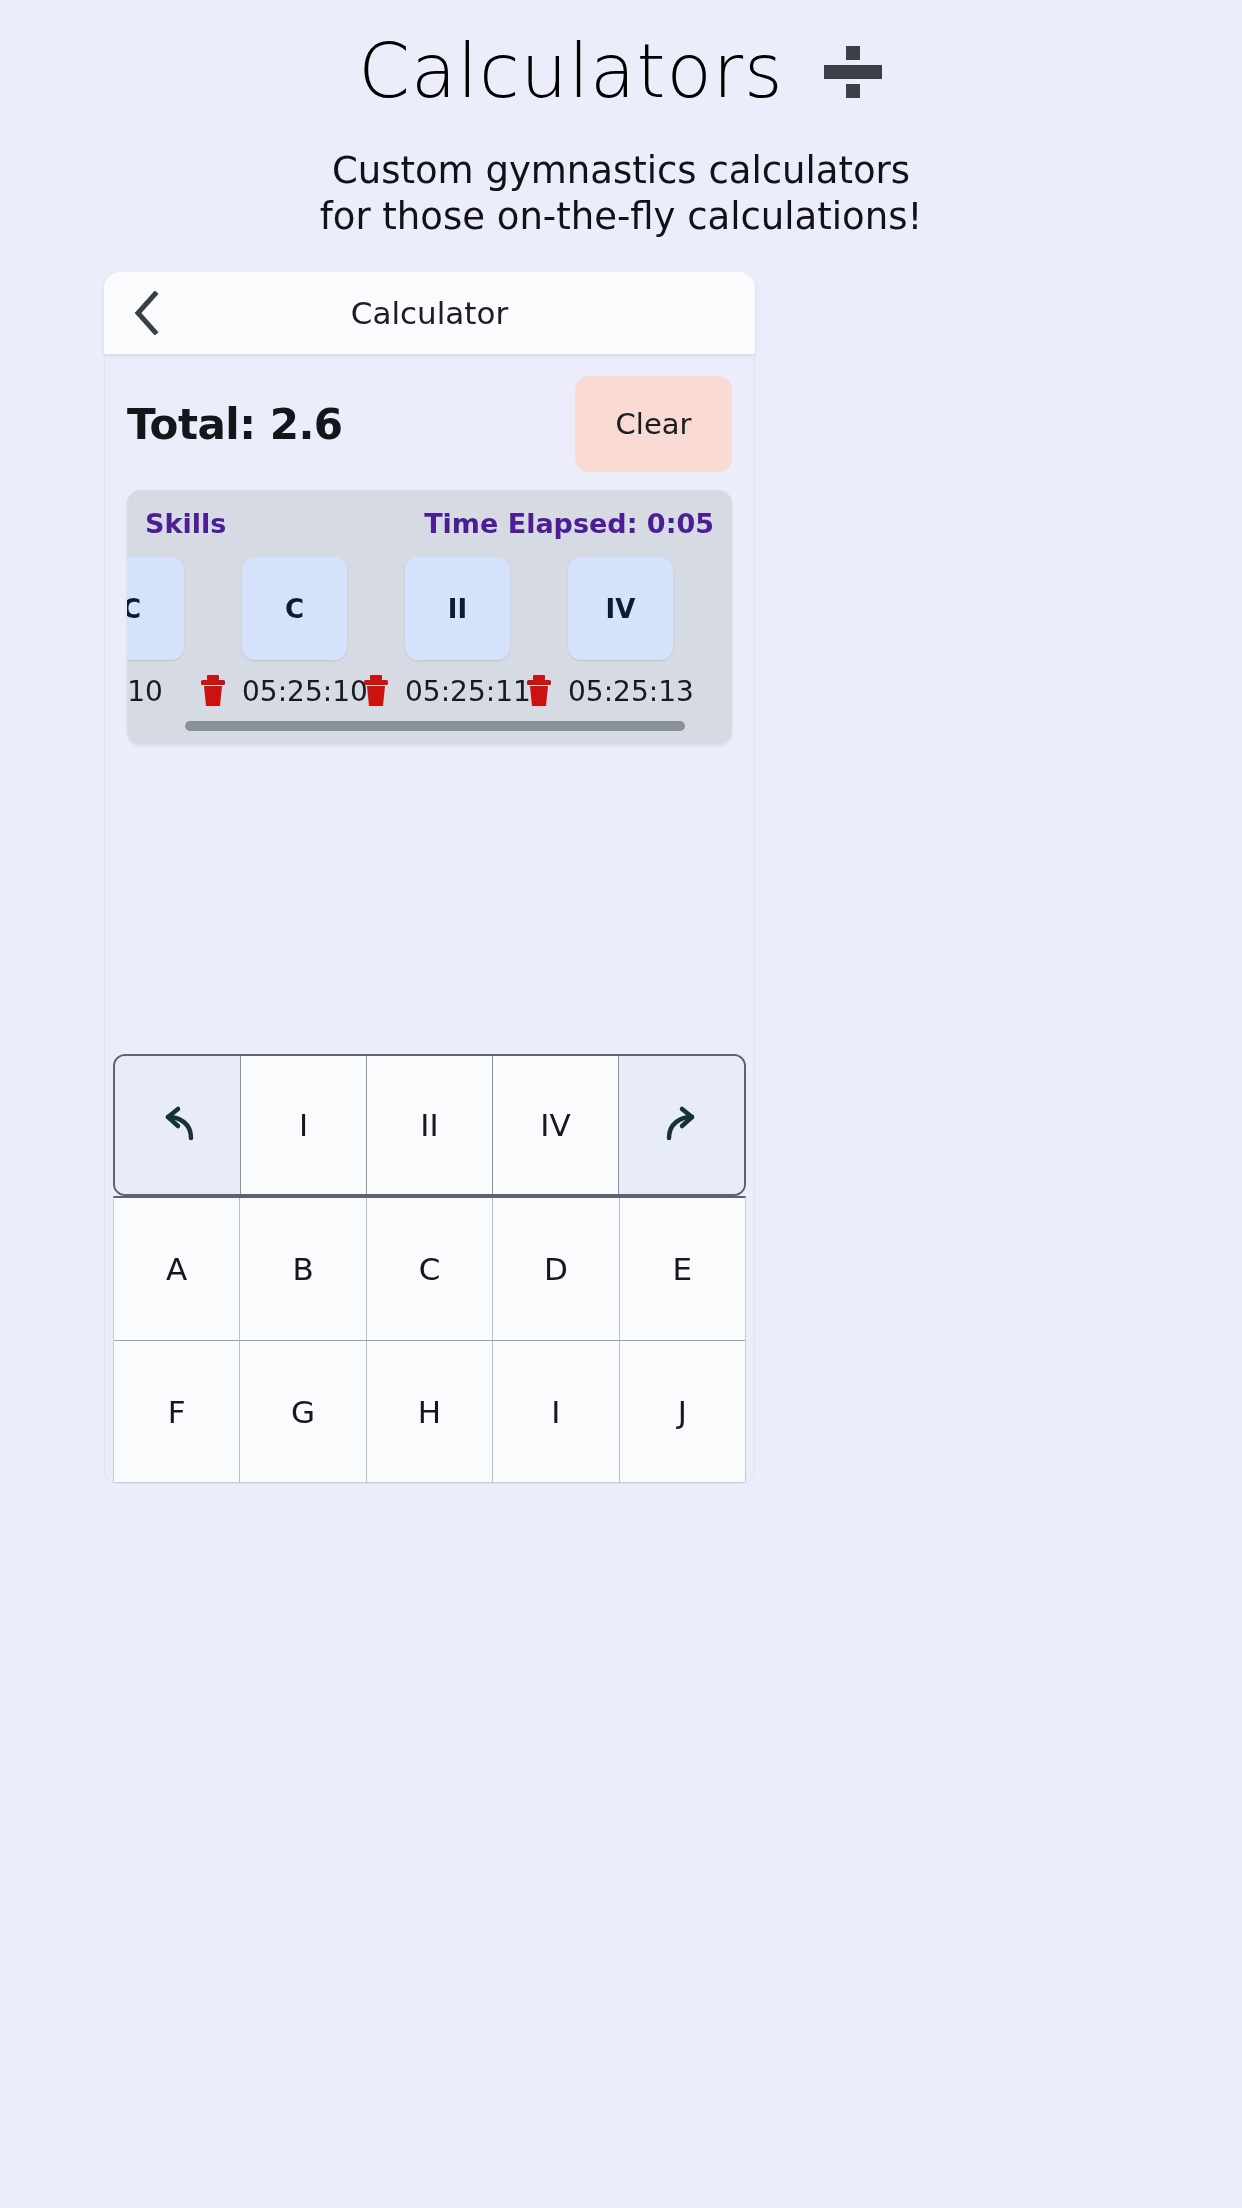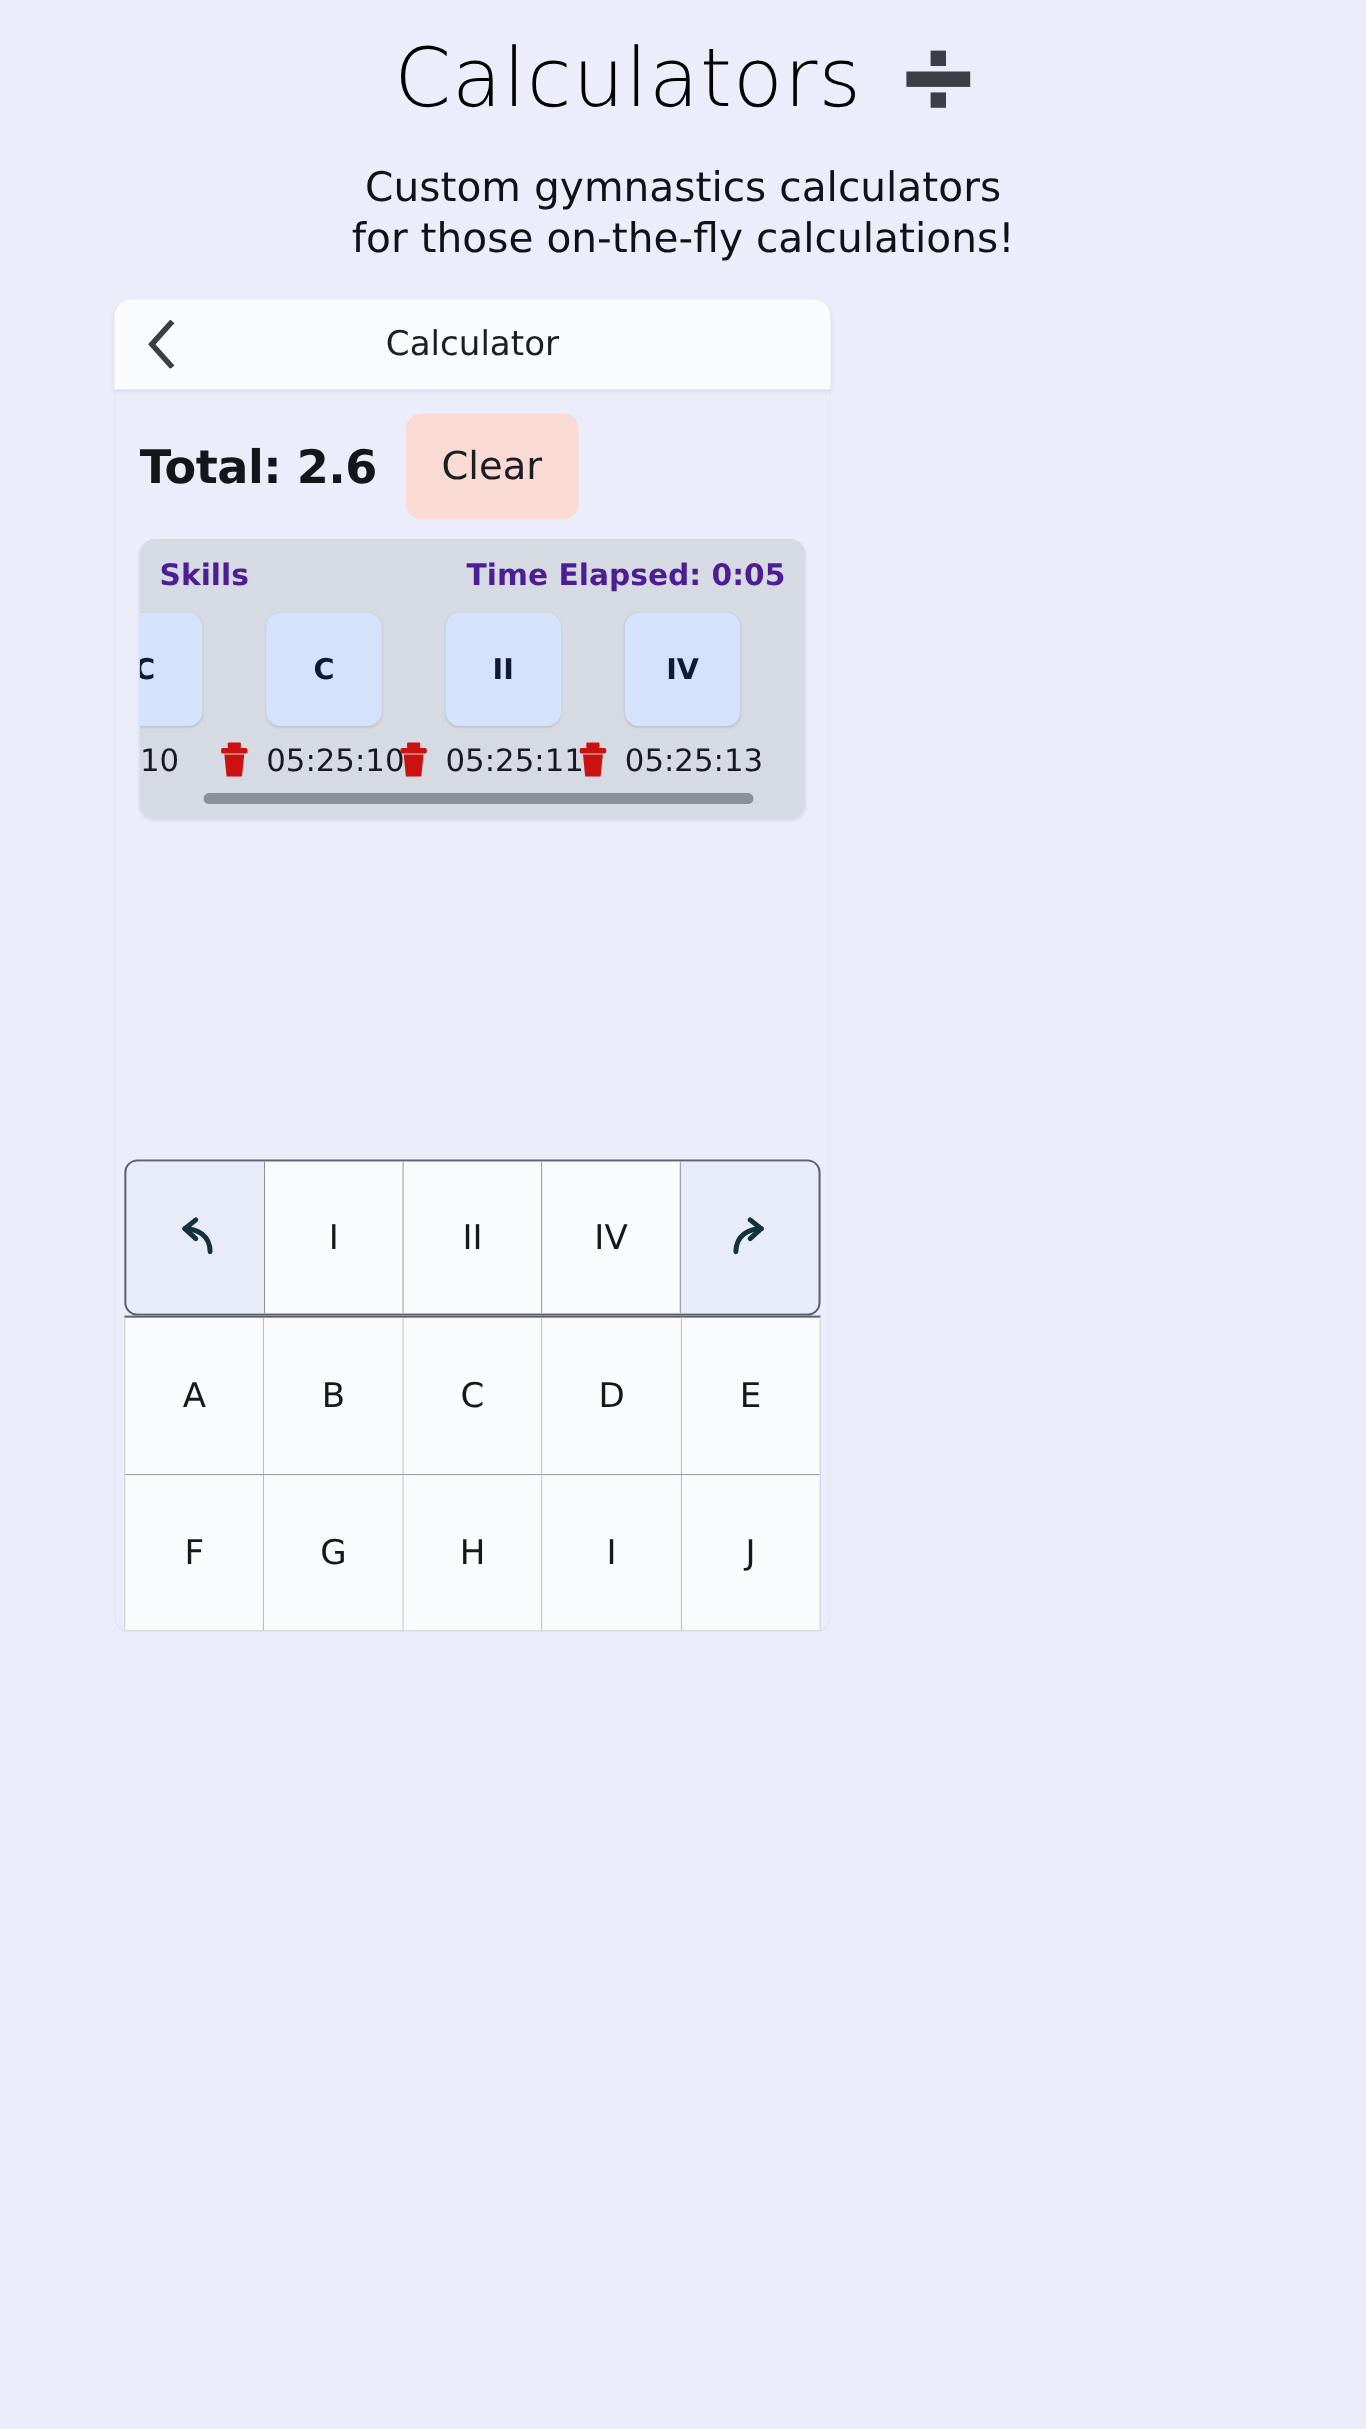--- a/index.html
+++ b/index.html
@@ -103,39 +103,39 @@
     border-top: none;
     display: flex;
     flex-direction: column;
     overflow: hidden;
   }
 
   
   .total-row {
     display: flex;
     align-items: center;
-    justify-content: flex-start;
+    justify-content: space-between;
     padding: 22px 22px 8px 22px;
     flex: 0 0 auto;
     gap: 26px;
   }
   .total-label {
     font-size: 42px;
     font-weight: 700;
     color: #14161c;
     font-family: "DejaVu Sans", sans-serif;
     letter-spacing: -.5px;
   }
   .clear-btn {
     background: #fadbd4;
     border: none;
     border-radius: 14px;
     width: 157px;
     height: 96px;
-    font-size: 35px;
+    font-size: 29px;
     color: #1b1d22;
     font-family: "DejaVu Sans", sans-serif;
     cursor: pointer;
   }
 
   
   .skills-panel {
     margin: 10px 22px 0 22px;
     background: #d6dae3;
     border-radius: 14px;

